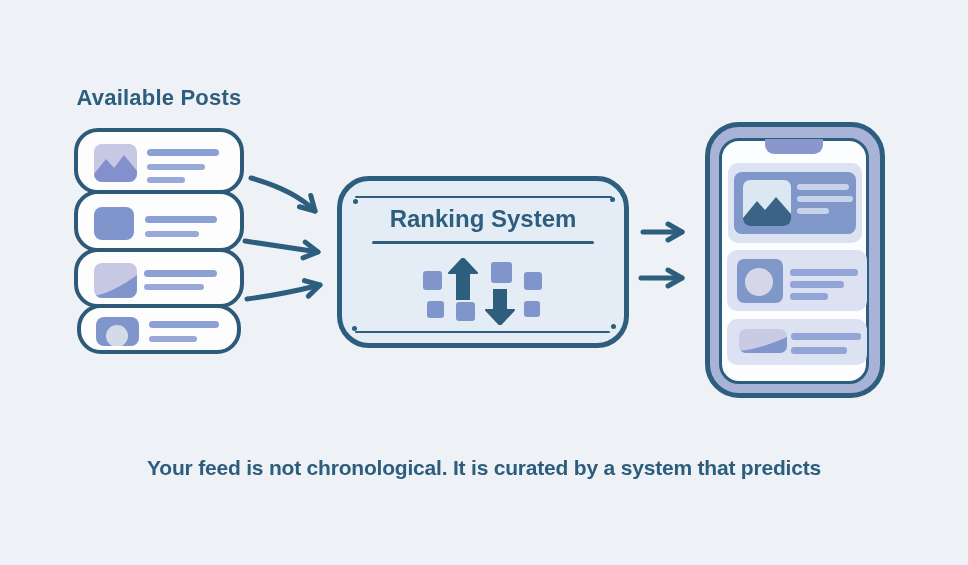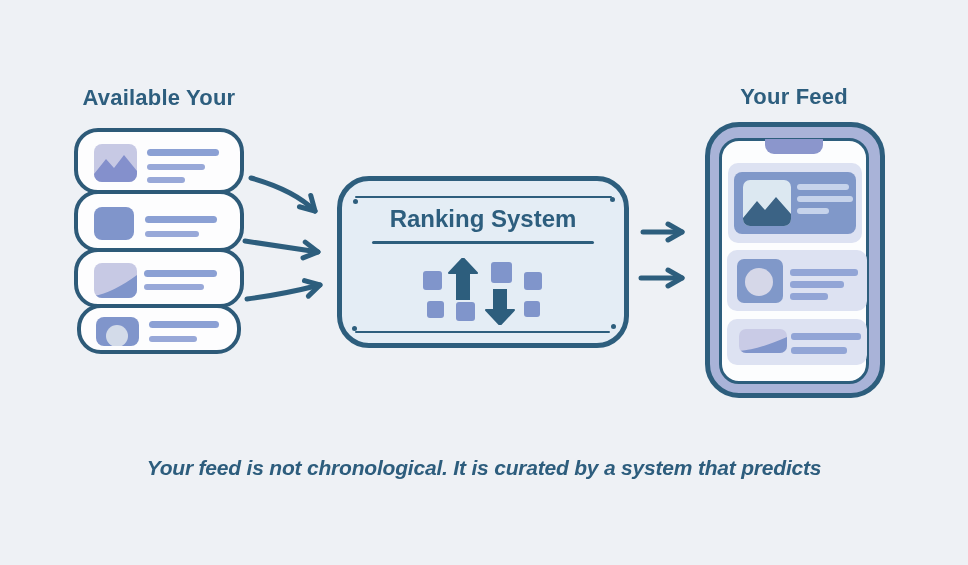--- a/index.html
+++ b/index.html
@@ -111,30 +111,29 @@
   #fc3 .f2 { top: 28px; width: 56px; }
 
   
   .flow-arrows { position: absolute; left: 0; top: 0; pointer-events: none; }
 
   
   .caption {
     position: absolute; left: 0; width: 100%; text-align: center;
     color: #2d5d7d; font-size: 21px; letter-spacing: -0.2px; font-weight: bold;
   }
-  #cap1 { top: 456px; font-style: italic; }
+  #cap1 { top: 456px; }
   #cap2 { top: 493px; }
 </style>
 </head>
 <body>
 
 <div class="canvas">
 
-  <div class="section-title" id="title-left">Available Your</div>
-  <div class="section-title" id="title-right">Your Feed</div>
+  <div class="section-title" id="title-left">Available Posts</div>
 
   <div>
     <div class="post-card" id="pc1">
       <div class="thumb">
         <svg width="43" height="38" viewBox="0 0 43 38">
           <path d="M0,30 L12,15 L20,24 L30,11 L43,27 L43,38 L0,38 Z" fill="#8490cc"></path>
         </svg>
       </div>
       <div class="tline l1"></div>
       <div class="tline l2"></div>

